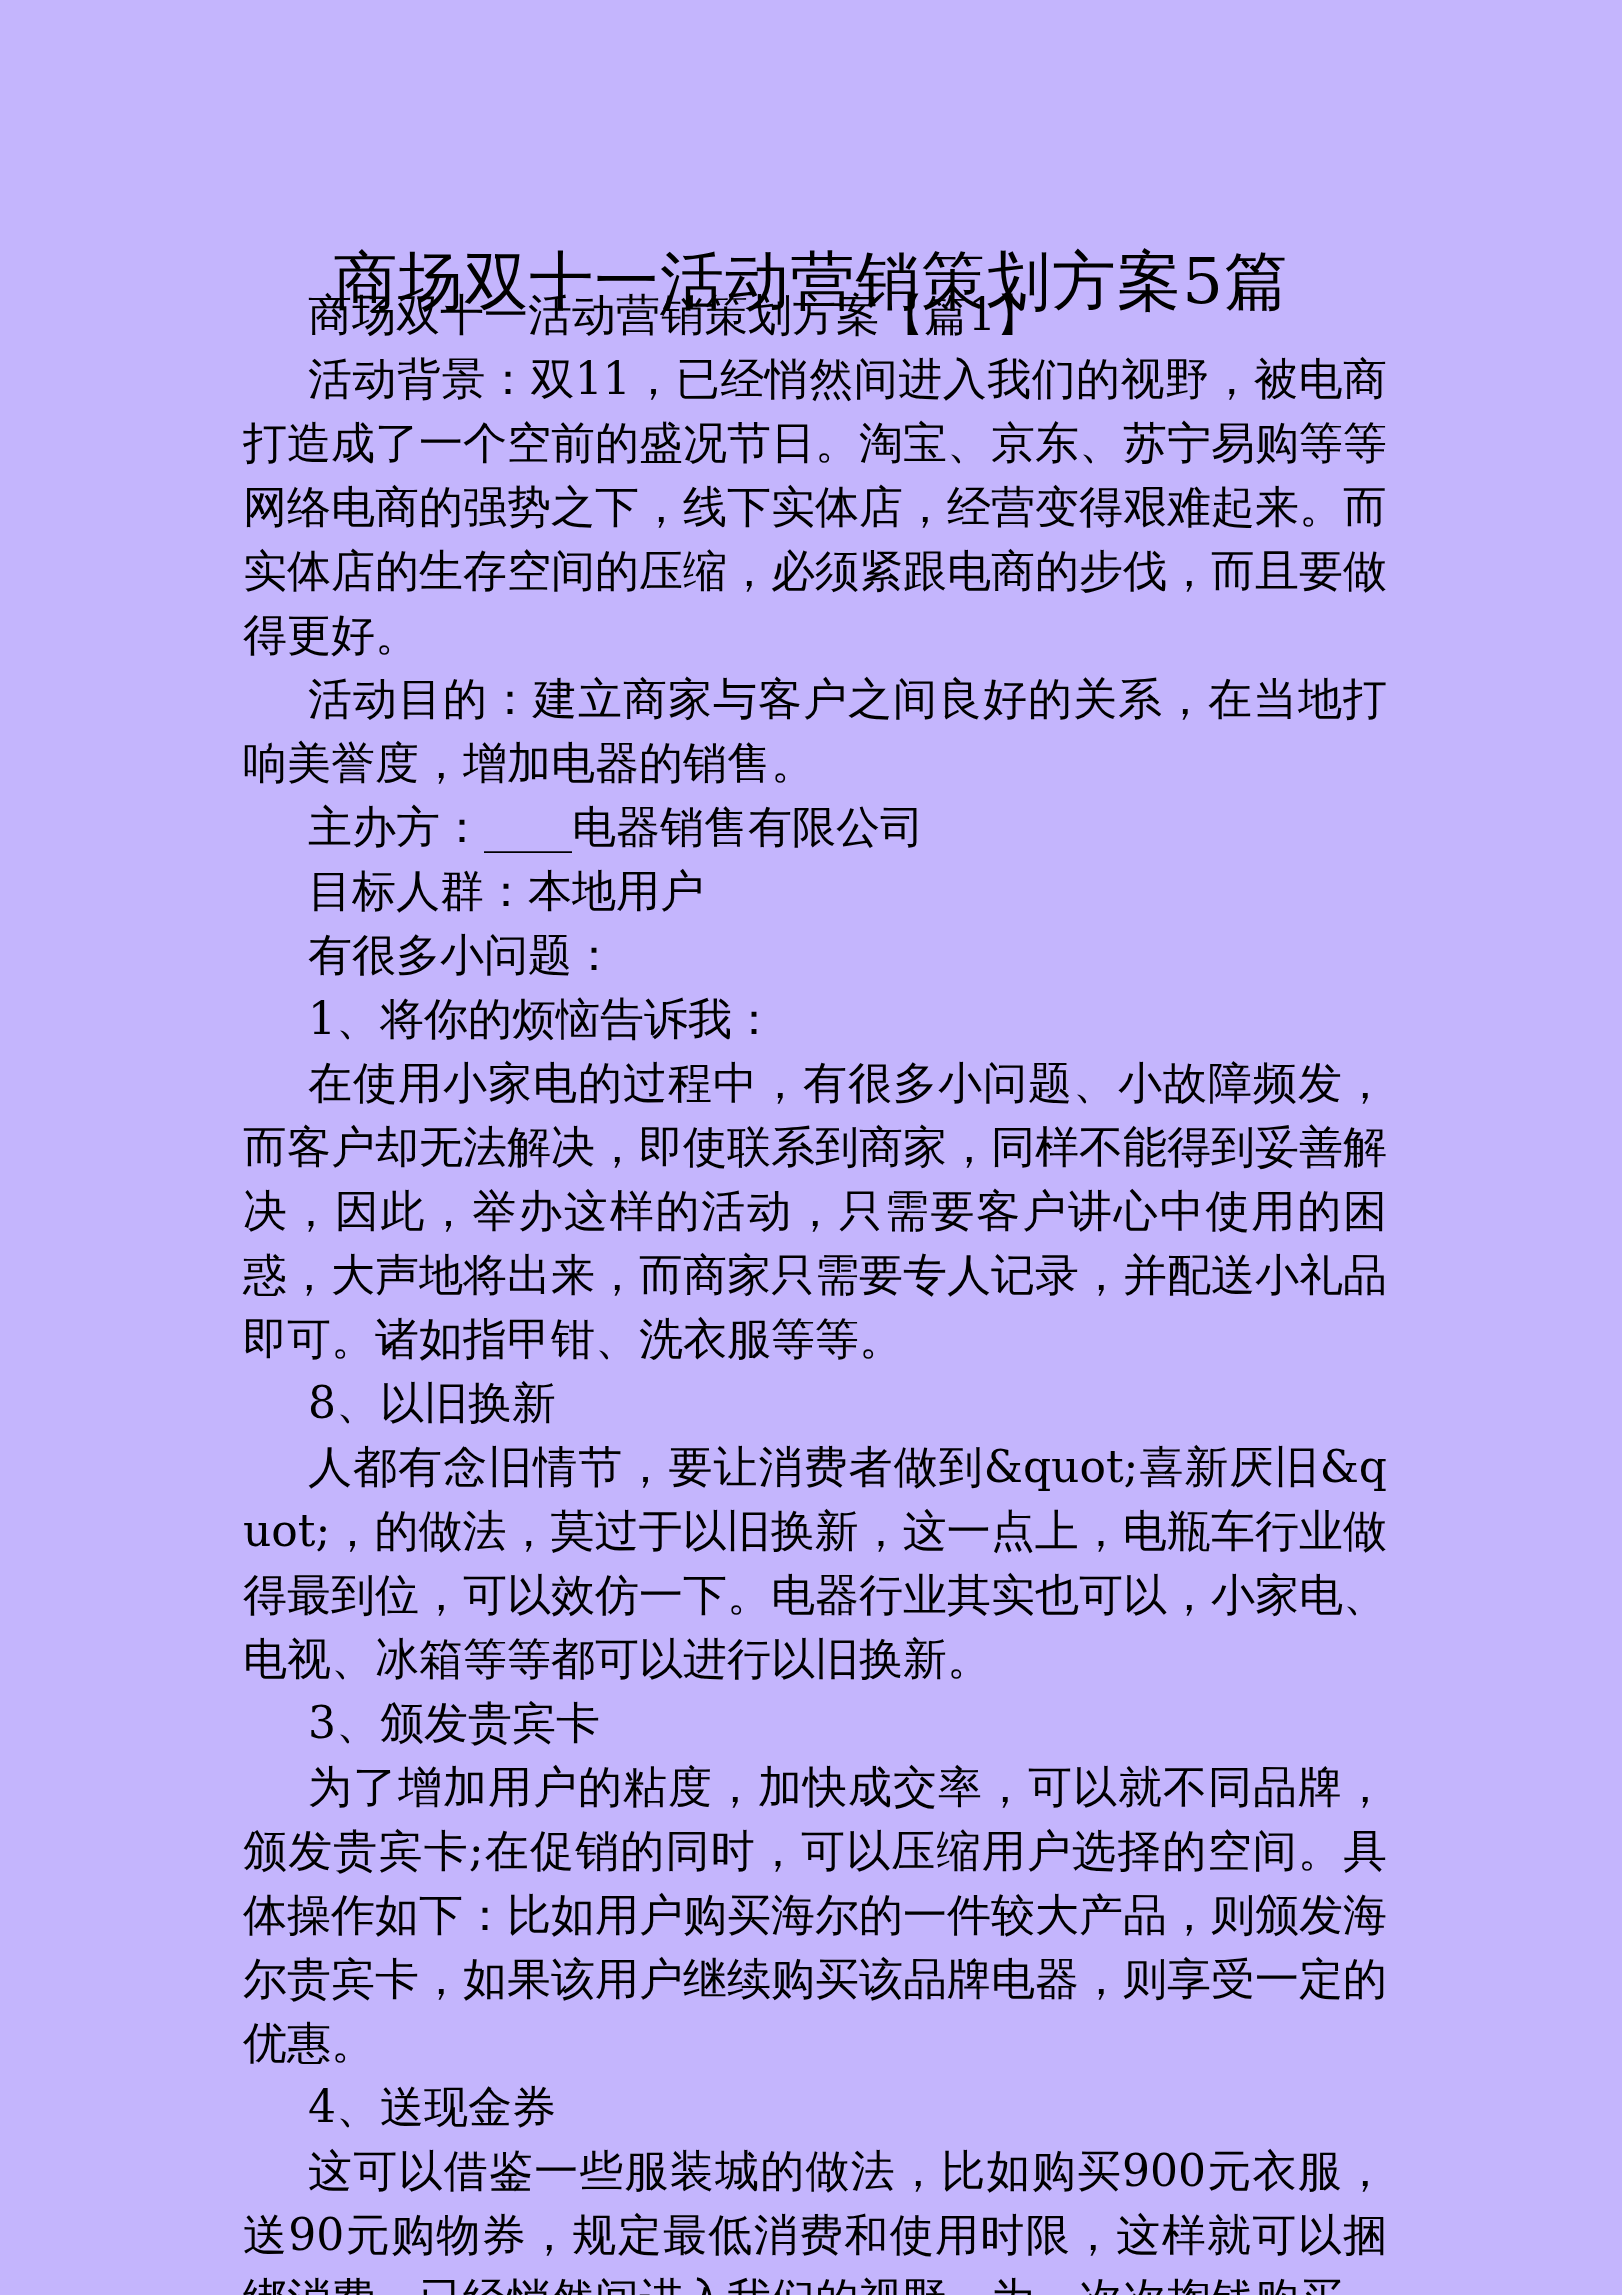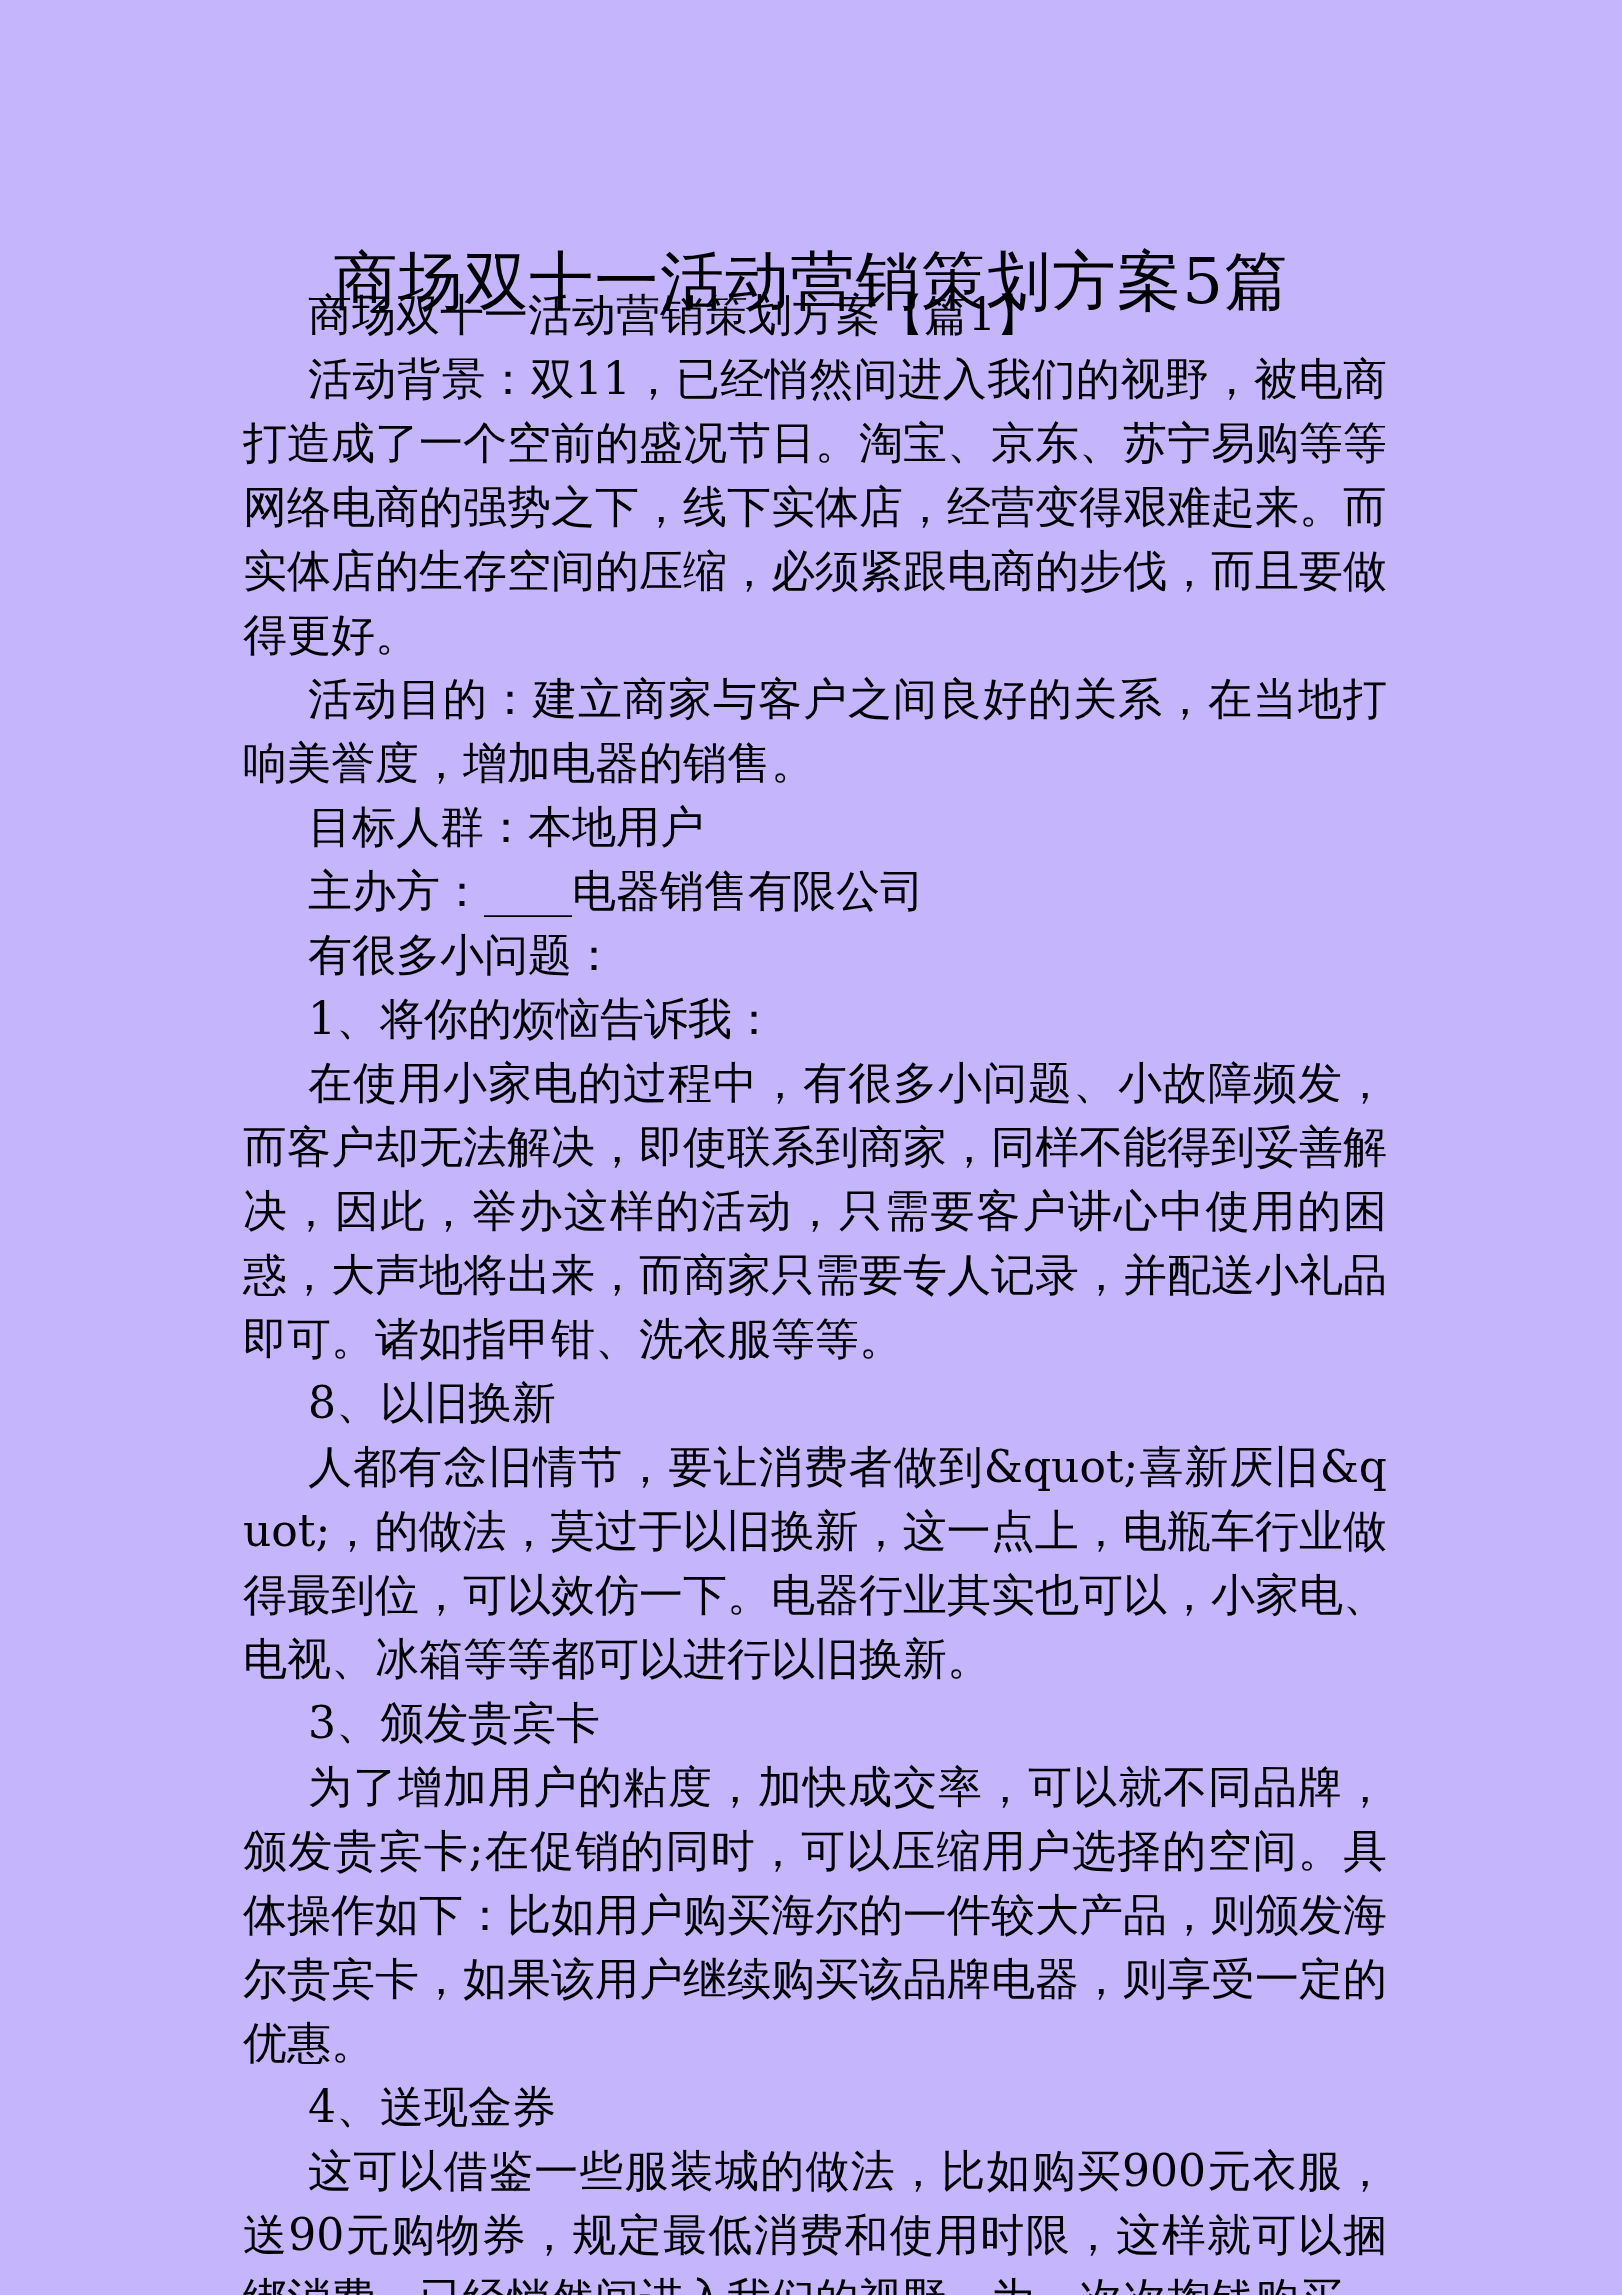--- a/index.html
+++ b/index.html
@@ -53,22 +53,22 @@
   </style>
 </head>
 <body>
 
 <div class="page">
   <h1 class="title">商场双十一活动营销策划方案5篇</h1>
   <div class="body">
     <p class="para">商场双十一活动营销策划方案【篇1】</p>
     <p class="para">活动背景：双11，已经悄然间进入我们的视野，被电商打造成了一个空前的盛况节日。淘宝、京东、苏宁易购等等网络电商的强势之下，线下实体店，经营变得艰难起来。而实体店的生存空间的压缩，必须紧跟电商的步伐，而且要做得更好。</p>
     <p class="para">活动目的：建立商家与客户之间良好的关系，在当地打响美誉度，增加电器的销售。</p>
+    <p class="para">主办方：____电器销售有限公司</p>
     <p class="para">目标人群：本地用户</p>
-    <p class="para">主办方：____电器销售有限公司</p>
     <p class="para">有很多小问题：</p>
     <p class="para">1、将你的烦恼告诉我：</p>
     <p class="para">在使用小家电的过程中，有很多小问题、小故障频发，而客户却无法解决，即使联系到商家，同样不能得到妥善解决，因此，举办这样的活动，只需要客户讲心中使用的困惑，大声地将出来，而商家只需要专人记录，并配送小礼品即可。诸如指甲钳、洗衣服等等。</p>
     <p class="para">8、以旧换新</p>
     <p class="para">人都有念旧情节，要让消费者做到&amp;quot;喜新厌旧&amp;quot;，的做法，莫过于以旧换新，这一点上，电瓶车行业做得最到位，可以效仿一下。电器行业其实也可以，小家电、电视、冰箱等等都可以进行以旧换新。</p>
     <p class="para">3、颁发贵宾卡</p>
     <p class="para">为了增加用户的粘度，加快成交率，可以就不同品牌，颁发贵宾卡;在促销的同时，可以压缩用户选择的空间。具体操作如下：比如用户购买海尔的一件较大产品，则颁发海尔贵宾卡，如果该用户继续购买该品牌电器，则享受一定的优惠。</p>
     <p class="para">4、送现金券</p>
     <p class="para">这可以借鉴一些服装城的做法，比如购买900元衣服，送90元购物券，规定最低消费和使用时限，这样就可以捆绑消费，已经悄然间进入我们的视野，为一次次掏钱购买。</p>
   </div>

